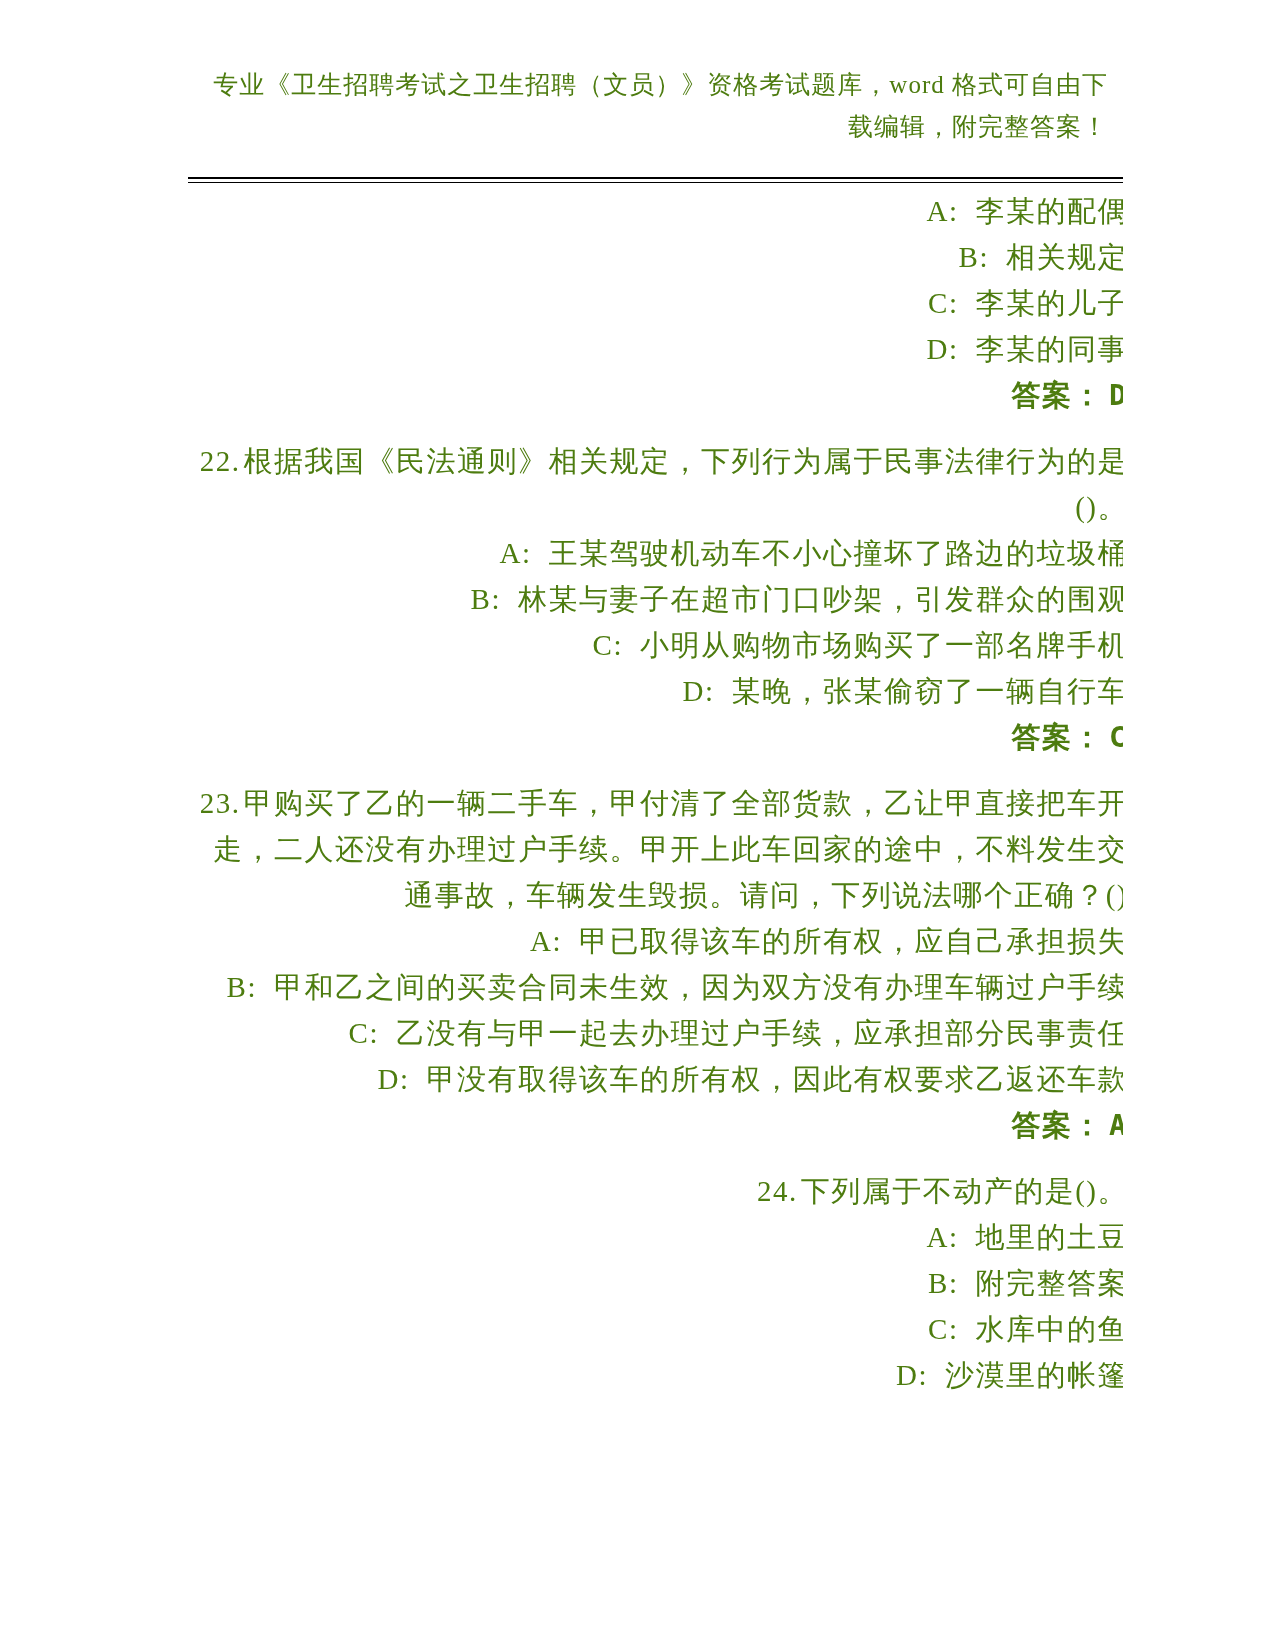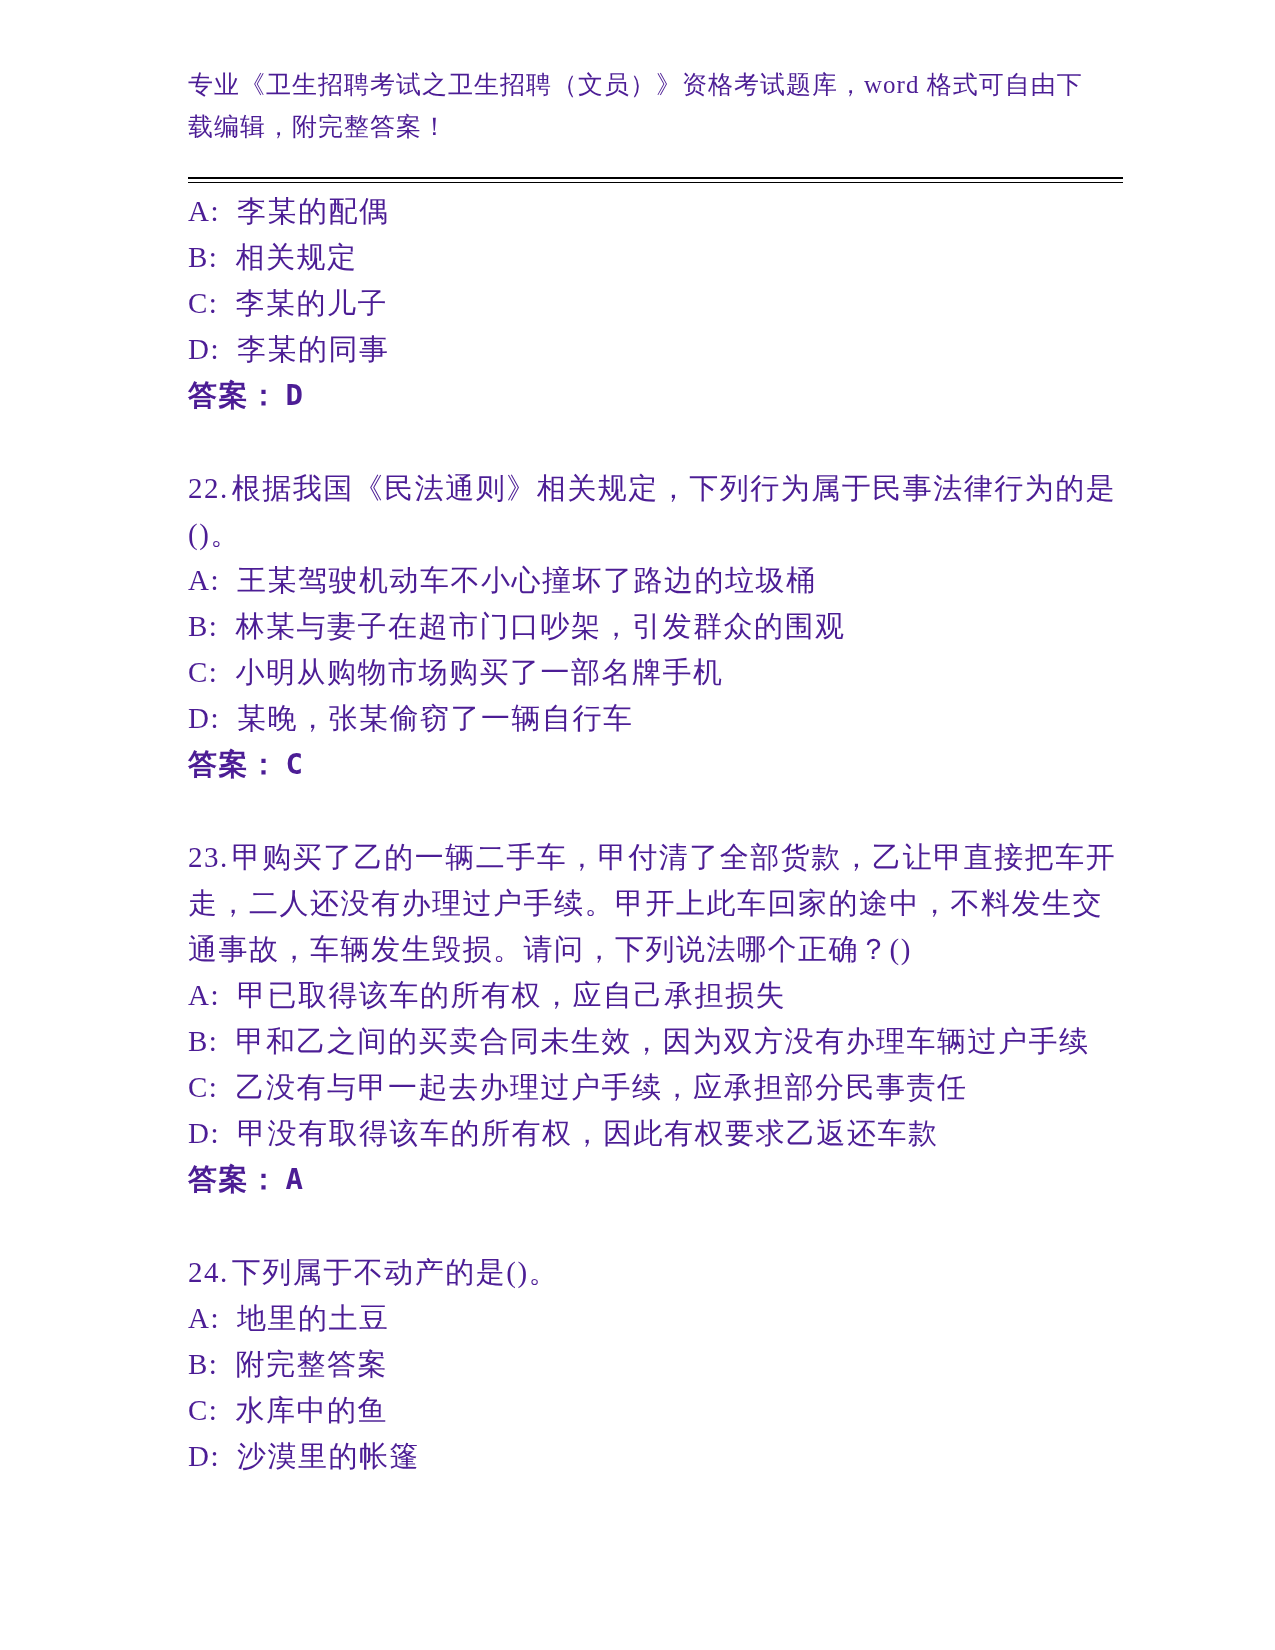--- a/index.html
+++ b/index.html
@@ -1,23 +1,24 @@
 <!DOCTYPE html>
 <html><head>
 <meta charset="utf-8">
 <style>
   html, body { margin: 0; padding: 0; }
   .page {
     position: relative;
     width: 1123px;
     height: 1650px;
     background: #ffffff;
-    color: #4c1d95;
+    color: #4d7c0f;
     font-family: "Liberation Serif", "DejaVu Serif", serif;
     overflow: hidden;
+    text-align: right;
   }
   .doc-header {
     position: absolute;
     left: 188px;
     top: 64px;
     width: 920px;
     font-size: 25px;
     line-height: 42px;
     letter-spacing: 1px;
   }
@@ -34,21 +35,21 @@
     position: absolute;
     left: 188px;
     top: 183px;
     width: 940px;
     padding-top: 5px;
     font-size: 29px;
     line-height: 46px;
     letter-spacing: 1.5px;
   }
   .content p { margin: 0; }
-  .question { margin-top: 47px; }
+  .question { margin-top: 20px; }
   .content > .question:first-child { margin-top: 0; }
   .q-num { margin-right: 3px; }
   .opt-label { margin-right: 17px; }
   .answer {
     font-weight: bold;
     font-family: "Liberation Sans", "DejaVu Sans", sans-serif;
   }
   .ans-val {
     font-family: "DejaVu Sans Mono", "Liberation Mono", monospace;
     margin-left: 6px;

